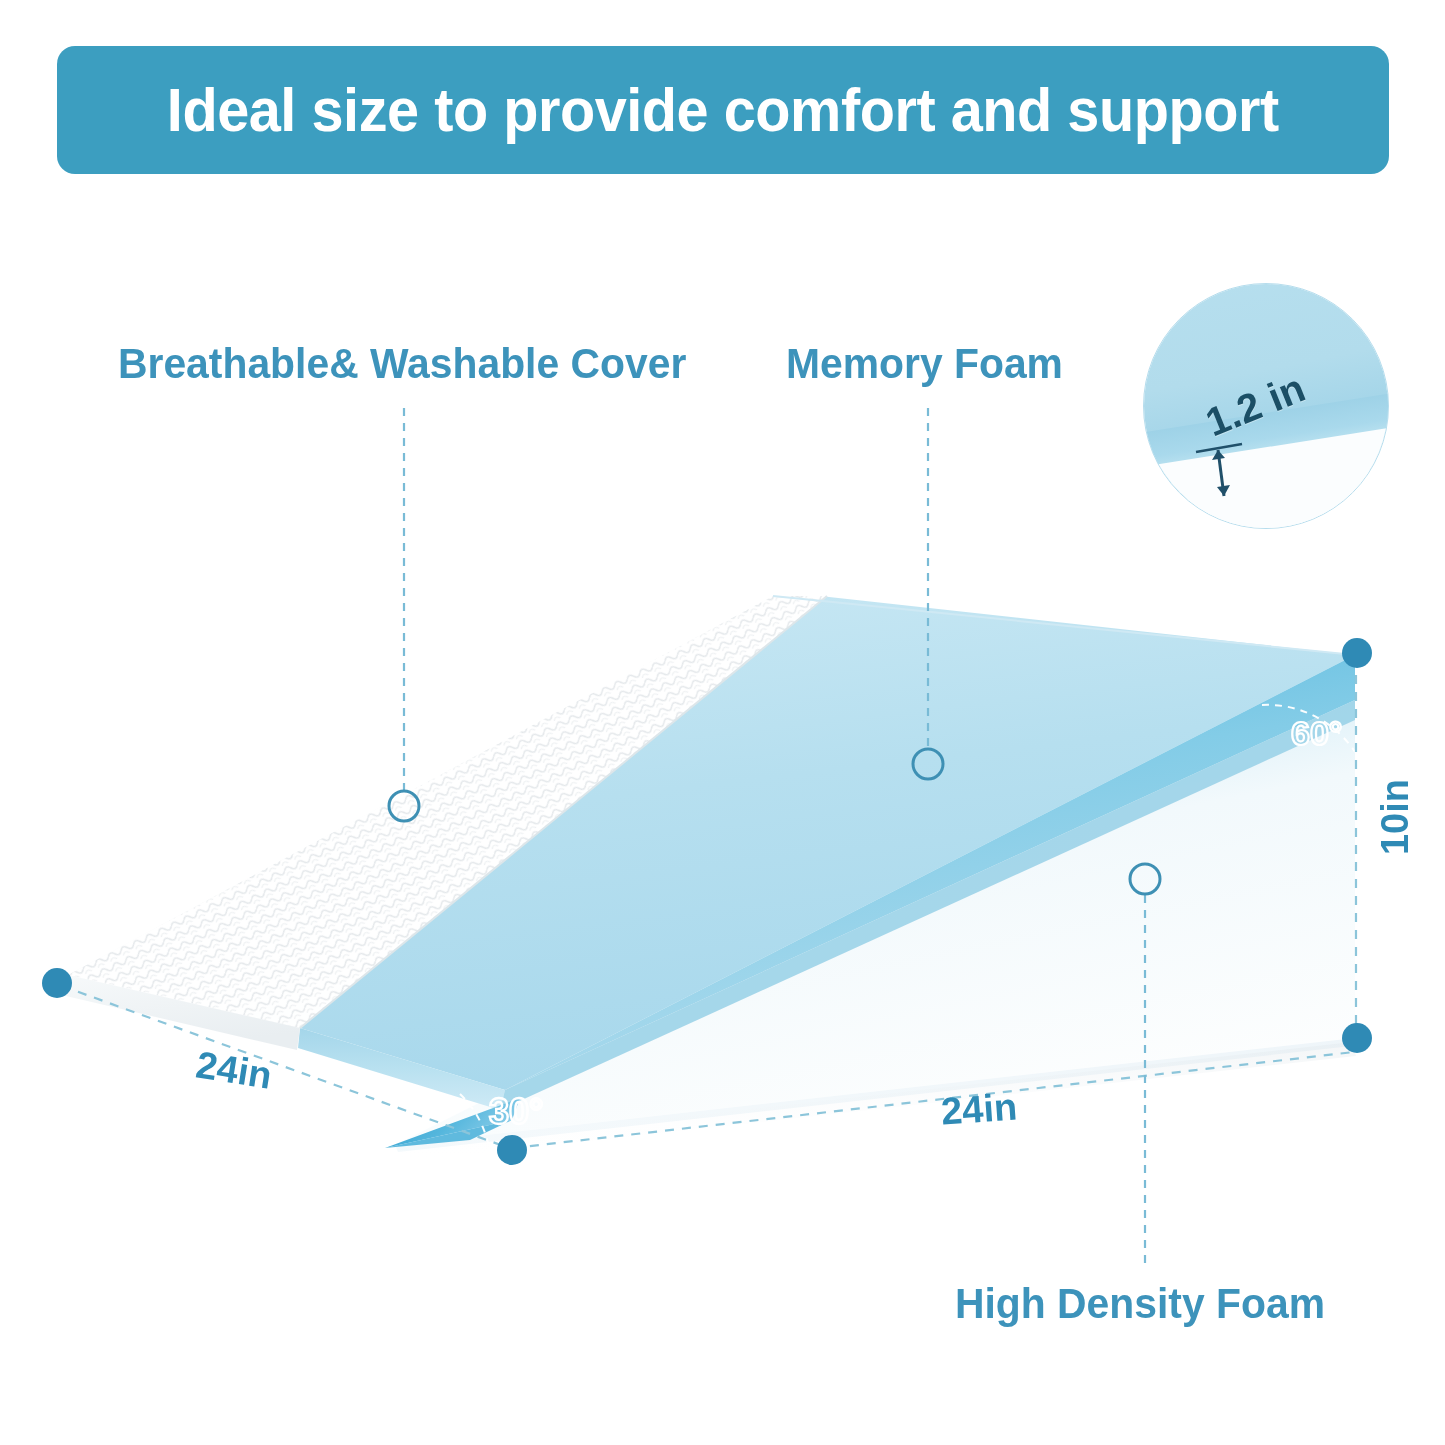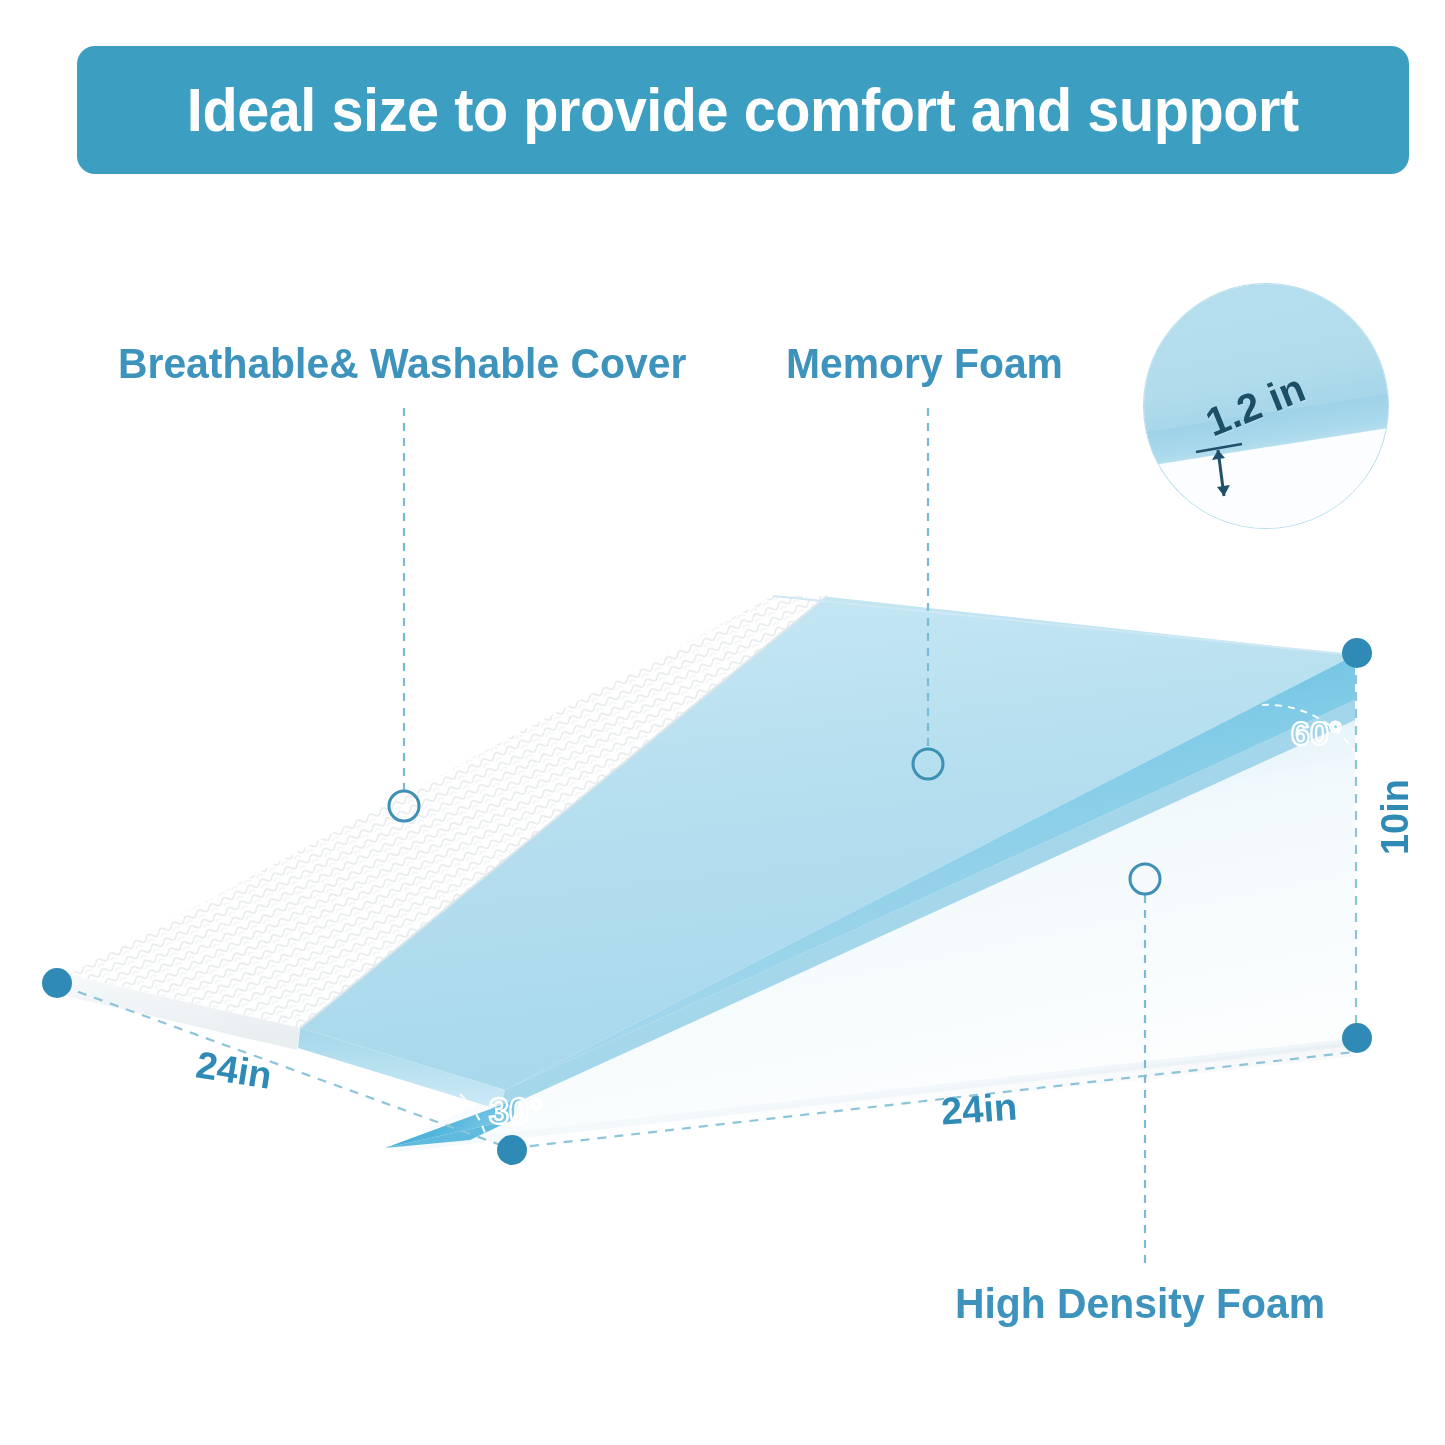--- a/index.html
+++ b/index.html
@@ -27,21 +27,20 @@
     left: 57px;
     top: 46px;
     width: 1332px;
     height: 128px;
     background: #3c9ec0;
     border-radius: 18px;
     display: flex;
     align-items: center;
     justify-content: center;
     box-sizing: border-box;
-    margin-left: 20px;
   }
   .banner-text {
     color: #ffffff;
     font-size: 62px;
     font-weight: bold;
     letter-spacing: -0.5px;
     line-height: 1;
     transform: scaleX(0.93);
     white-space: nowrap;
     font-family: "Liberation Sans", sans-serif;

